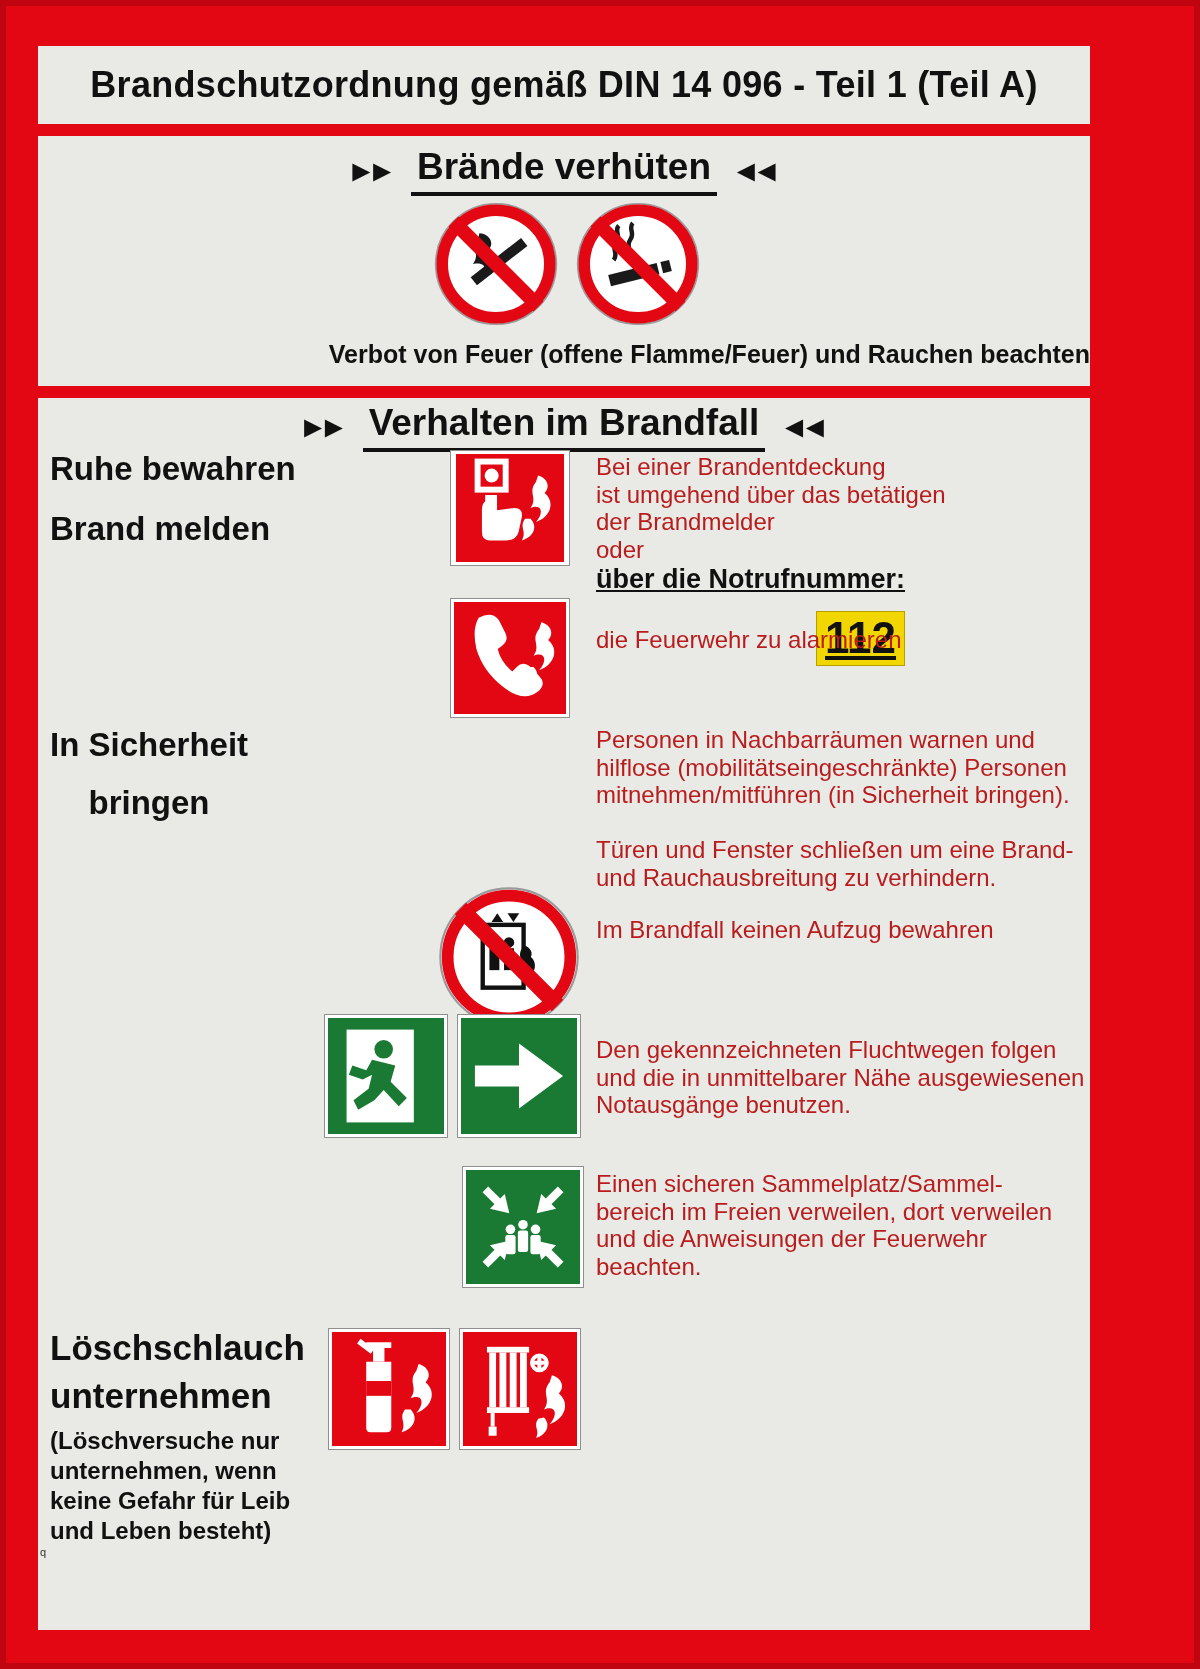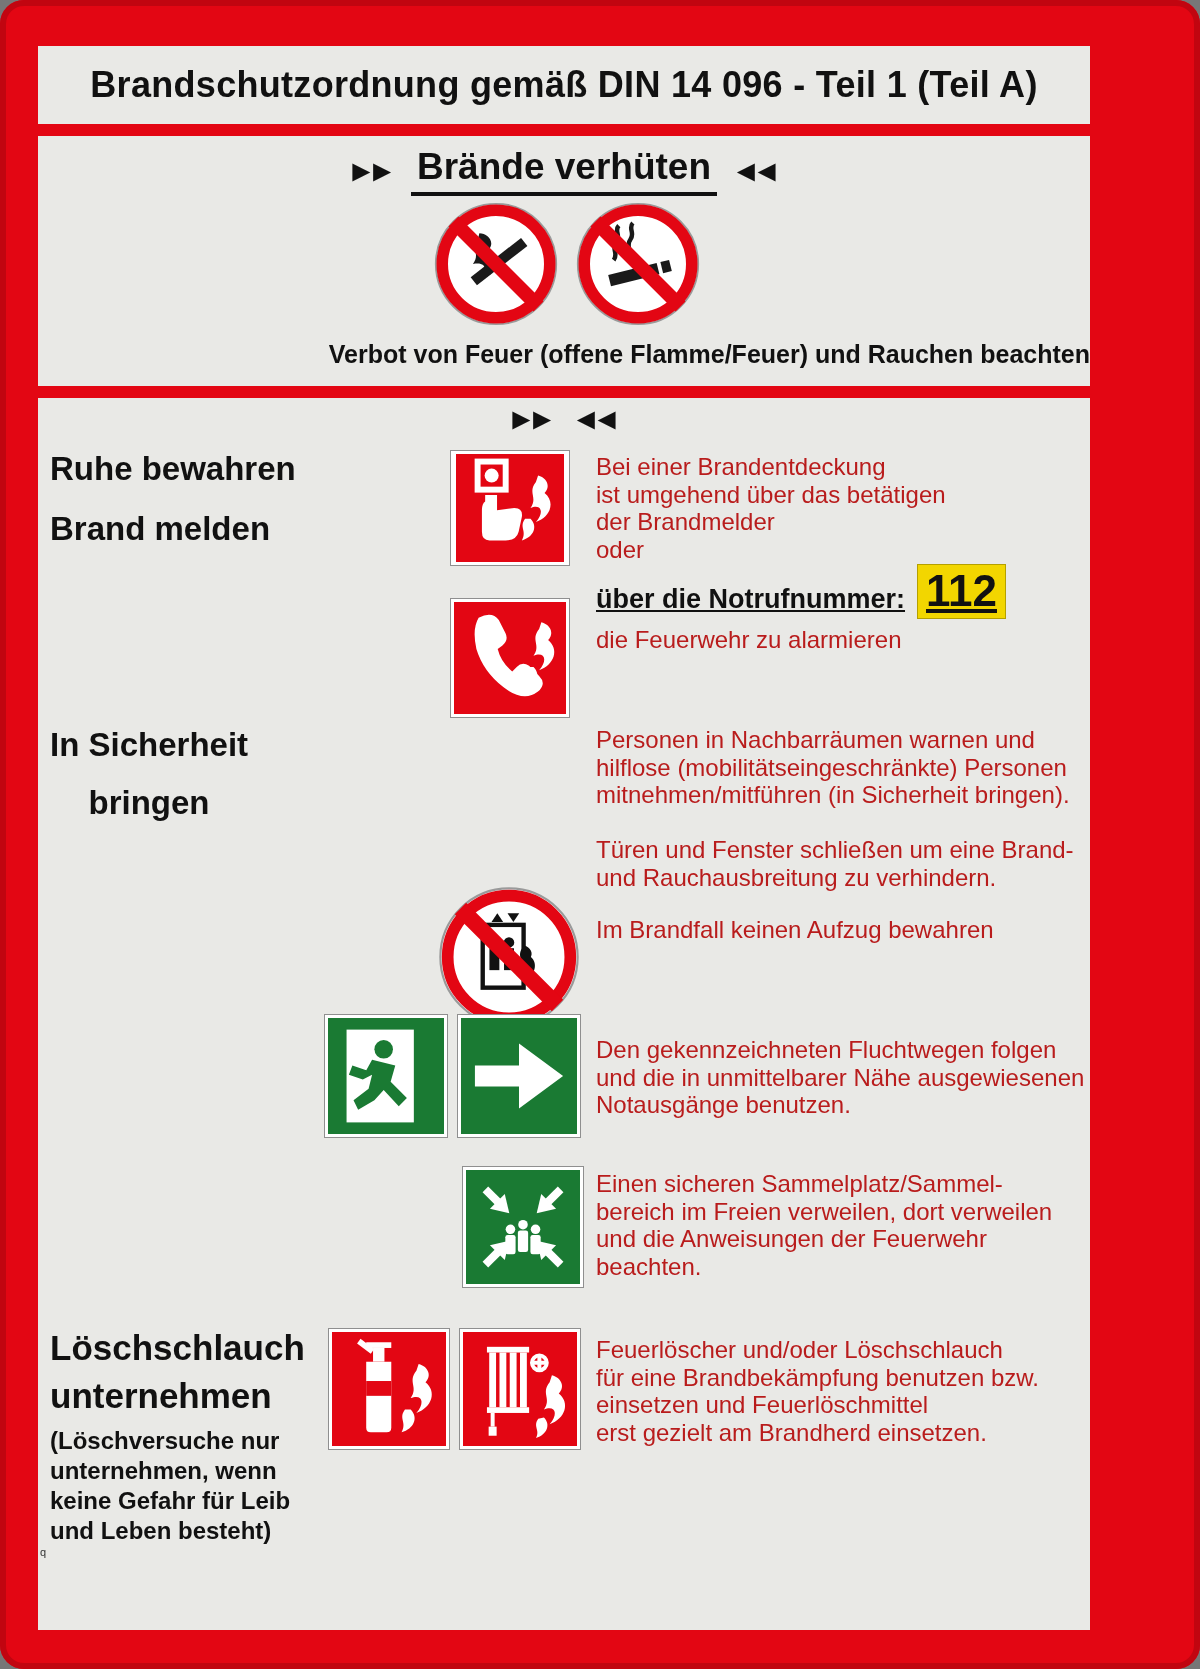--- a/index.html
+++ b/index.html
@@ -4,21 +4,20 @@
 <style>
   html,body{margin:0;padding:0;background:#777;}
   .poster{
     position:relative;
     width:1200px;height:1669px;
     background:#e30613;
     font-family:"Liberation Sans", sans-serif;
     color:#111;
     overflow:hidden;
     box-shadow:inset 0 0 0 6px #c10510;
-    border-radius:24px;
   }
   .panel{position:absolute;background:#e9e9e6;}
   .header-panel{left:38px;top:46px;width:1052px;height:78px;
     display:flex;align-items:center;justify-content:center;}
   .header-title{font-size:36px;font-weight:bold;letter-spacing:.3px;}
   .section1{left:38px;top:136px;width:1052px;height:250px;}
   .section2{left:38px;top:398px;width:1052px;height:1232px;}
   .abs{position:absolute;}
   .heading-row{left:0;right:0;display:flex;justify-content:center;align-items:center;gap:14px;}
   .heading-text{font-size:37px;font-weight:bold;border-bottom:4px solid #111;padding:0 6px 4px 6px;}
@@ -85,20 +84,21 @@
         </svg>
       </span>
     </div>
 
     <div class="abs caption" style="top:204px;">Verbot von Feuer (offene Flamme/Feuer) und Rauchen beachten</div>
   </div>
 
   <div class="panel section2">
     <div class="abs heading-row" style="top:4px;">
       <span class="arrows">►►</span>
+      <span class="heading-text">Verhalten im Brandfall</span>
       <span class="arrows">◄◄</span>
     </div>
 
     <div class="abs left-label" style="left:12px;top:52px;">Ruhe bewahren</div>
     <div class="abs left-label" style="left:12px;top:112px;">Brand melden</div>
 
     <span class="abs picto" style="left:412px;top:52px;">
       <svg width="112" height="108" viewBox="0 0 100 100">
         <rect width="100" height="100" fill="#e30613"></rect>
         <rect x="20" y="7" width="26" height="26" fill="none" stroke="#fff" stroke-width="5.5"></rect>
@@ -118,21 +118,21 @@
     <span class="abs picto" style="left:412px;top:200px;">
       <svg width="112" height="112" viewBox="0 0 100 100">
         <rect width="100" height="100" fill="#e30613"></rect>
         <path fill="#fff" d="M22 14 Q34 8 40 16 L46 28 Q49 34 43 39 L39 42 Q42 54 52 62 L56 58 Q61 53 67 57 L76 66 Q83 73 75 80 Q62 90 44 76 Q26 62 20 42 Q16 24 22 14 Z"></path>
         <g fill="#fff">
           <path d="M76 24 C68 34 78 38 71 48 C81 44 84 52 76 61 C90 56 94 42 84 34 C90 28 86 20 78 18 Z"></path>
           <path d="M66 58 C60 66 68 69 63 78 C74 75 78 65 71 58 Z"></path>
         </g>
       </svg>
     </span>
-    <div class="abs notruf-row" style="left:558px;top:166px;">
+    <div class="abs notruf-row" style="left:558px;top:166px;flex-direction:column;">
       <span class="notruf-label">über die Notrufnummer:</span>
       <span class="notruf-number">112</span>
     </div>
     <div class="abs body-text" style="left:558px;top:228px;">die Feuerwehr zu alarmieren</div>
 
     <div class="abs left-label ml" style="left:12px;top:318px;line-height:58px;">In Sicherheit
 bringen</div>
     <div class="abs body-text ml" style="left:558px;top:328px;width:492px;">Personen in Nachbarräumen warnen und
 hilflose (mobilitätseingeschränkte) Personen
 mitnehmen/mitführen (in Sicherheit bringen).</div>
@@ -248,21 +248,17 @@
             <path d="M26 71 v12"></path>
           </g>
           <rect x="22.5" y="83" width="7" height="8" fill="#fff"></rect>
           <g fill="#fff">
             <path d="M76 44 C68 54 78 58 71 68 C81 64 84 72 76 81 C90 76 94 62 84 54 C90 48 86 40 78 38 Z"></path>
             <path d="M66 76 C61 83 68 86 64 93 C74 90 77 81 71 75 Z"></path>
           </g>
         </svg>
       </span>
     </div>
-    <div class="abs body-text ml" style="left:558px;top:938px;width:492px;">Feuerlöscher und/oder Löschschlauch
-für eine Brandbekämpfung benutzen bzw.
-einsetzen und Feuerlöschmittel
-erst gezielt am Brandherd  einsetzen.</div>
 
     <div class="abs artifact" style="left:2px;top:1148px;">q</div>
   </div>
 
 </div>
 
 </body></html>

